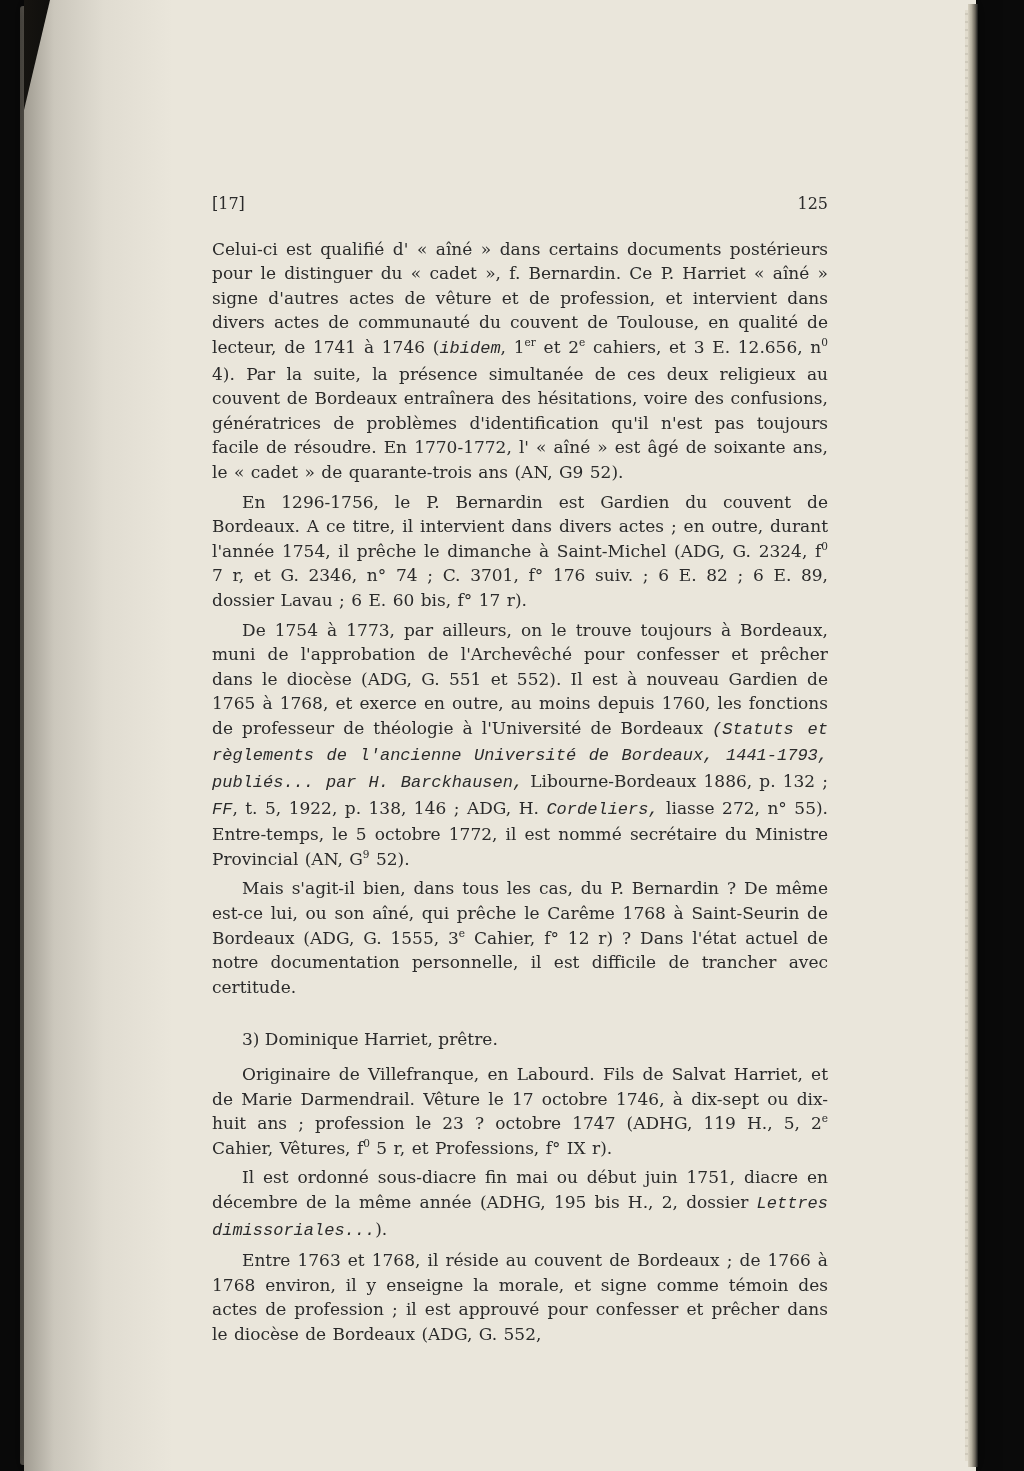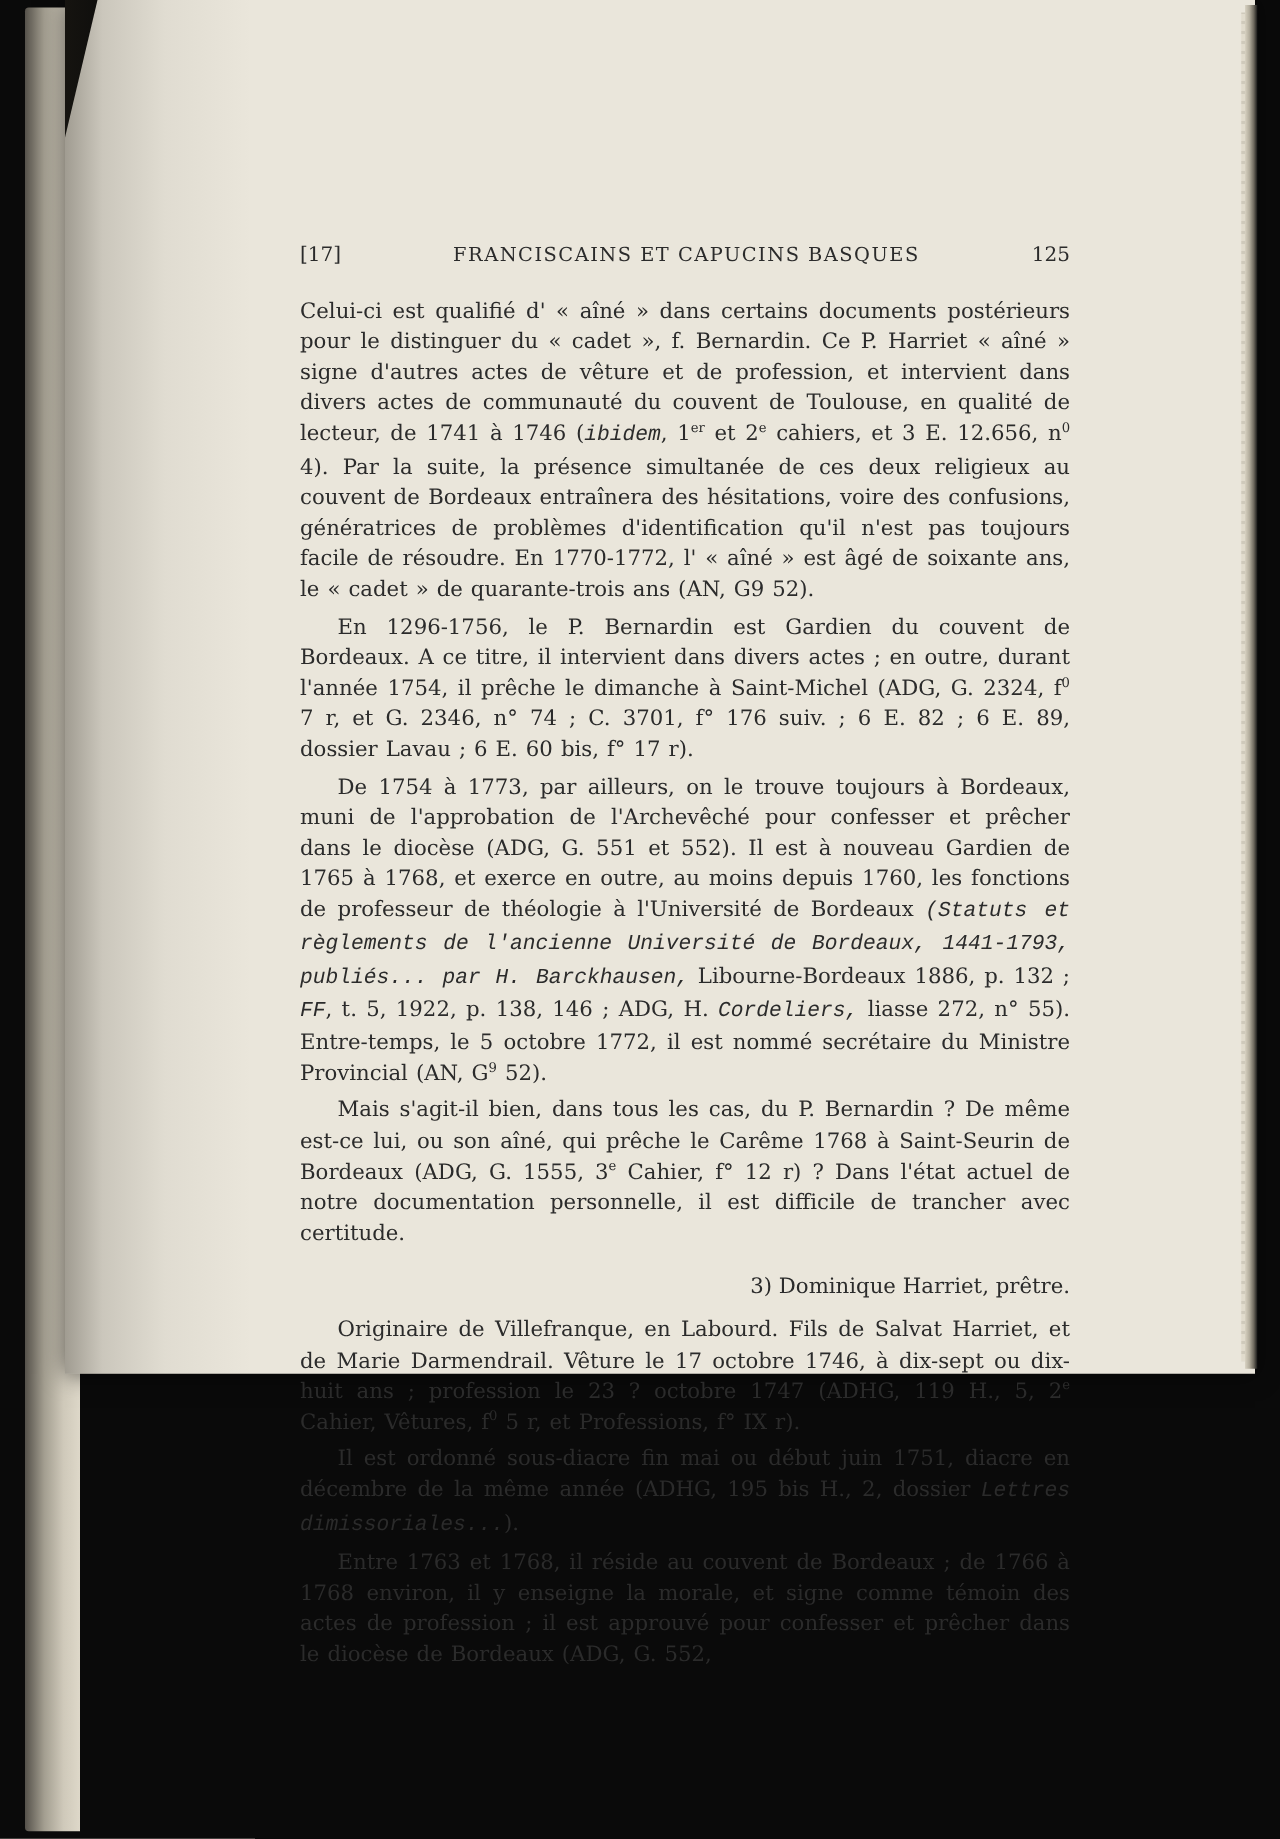--- a/index.html
+++ b/index.html
@@ -16,21 +16,21 @@
     font-family:"DejaVu Serif","Liberation Serif",serif;
   }
   .stage{position:absolute;inset:0;}
   
   .under-pages{
     position:absolute;left:20px;top:6px;bottom:6px;width:44px;
     background:linear-gradient(90deg,#55514a 0%,#a39e90 35%,#cfc9ba 70%,#ded8c9 100%);
     border-radius:3px 0 0 3px;
   }
   .page{
-    position:absolute;left:52px;top:0;width:952px;height:1099px;
+    position:absolute;left:24px;top:0;width:952px;height:1471px;
     background:var(--paper);
     box-shadow:0 0 18px rgba(0,0,0,0.6);
   }
   
   .binding-shadow{
     position:absolute;left:0;top:0;bottom:0;width:150px;
     background:linear-gradient(90deg,rgba(40,35,25,0.38) 0%,rgba(40,35,25,0.16) 30px,rgba(40,35,25,0.05) 80px,rgba(40,35,25,0) 150px);
     pointer-events:none;
   }
   
@@ -60,42 +60,40 @@
   }
   .running-title{letter-spacing:1.2px;font-size:15.5px;}
   .para{
     margin:0 0 5px 0;
     text-align:justify;
     text-indent:30px;
     word-spacing:1px;
   }
   .para.no-indent{text-indent:0;}
   .section-heading{
-    margin:18px 0 10px 0;
+    margin:28px 0 10px 0;
     text-indent:30px;
-    text-align:right;
   }
   .it{font-style:italic;font-family:Liberation Mono, monospace;}
   .sup{font-size:0.62em;vertical-align:super;line-height:0;}
 </style>
 </head>
 <body>
 
 <div class="stage">
   <div class="under-pages"></div>
   <div class="page">
     <div class="corner-wedge"></div>
     <div class="binding-shadow"></div>
     <div class="page-edge-lines"></div>
     <div class="page-edge"></div>
 
     <div class="text-block">
       <div class="header">
         <span>[17]</span>
-        <span class="running-title">FRANCISCAINS ET CAPUCINS BASQUES</span>
         <span>125</span>
       </div>
 
       <p class="para no-indent"><span>Celui-ci est qualifié d' « aîné » dans certains documents postérieurs pour le distinguer du « cadet », f. Bernardin. Ce P. Harriet « aîné » signe d'autres actes de vêture et de profession, et intervient dans divers actes de communauté du couvent de Toulouse, en qualité de lecteur, de 1741 à 1746 (</span><span class="it">ibidem</span><span>, 1</span><span class="sup">er</span><span> et 2</span><span class="sup">e</span><span> cahiers, et 3 E. 12.656, n</span><span class="sup">0</span><span> 4). Par la suite, la présence simultanée de ces deux religieux au couvent de Bordeaux entraînera des hésitations, voire des confusions, génératrices de problèmes d'identification qu'il n'est pas toujours facile de résoudre. En 1770-1772, l' « aîné » est âgé de soixante ans, le « cadet » de quarante-trois ans (AN, G9 52).</span></p>
       <p class="para"><span>En 1296-1756, le P. Bernardin est Gardien du couvent de Bordeaux. A ce titre, il intervient dans divers actes ; en outre, durant l'année 1754, il prêche le dimanche à Saint-Michel (ADG, G. 2324, f</span><span class="sup">0</span><span> 7 r, et G. 2346, n° 74 ; C. 3701, f° 176 suiv. ; 6 E. 82 ; 6 E. 89, dossier Lavau ; 6 E. 60 bis, f° 17 r).</span></p>
       <p class="para"><span>De 1754 à 1773, par ailleurs, on le trouve toujours à Bordeaux, muni de l'approbation de l'Archevêché pour confesser et prêcher dans le diocèse (ADG, G. 551 et 552). Il est à nouveau Gardien de 1765 à 1768, et exerce en outre, au moins depuis 1760, les fonctions de professeur de théologie à l'Université de Bordeaux </span><span class="it">(Statuts et règlements de l'ancienne Université de Bordeaux, 1441-1793, publiés... par H. Barckhausen,</span><span> Libourne-Bordeaux 1886, p. 132 ; </span><span class="it">FF</span><span>, t. 5, 1922, p. 138, 146 ; ADG, H. </span><span class="it">Cordeliers,</span><span> liasse 272, n° 55). Entre-temps, le 5 octobre 1772, il est nommé secrétaire du Ministre Provincial (AN, G</span><span class="sup">9</span><span> 52).</span></p>
       <p class="para"><span>Mais s'agit-il bien, dans tous les cas, du P. Bernardin ? De même est-ce lui, ou son aîné, qui prêche le Carême 1768 à Saint-Seurin de Bordeaux (ADG, G. 1555, 3</span><span class="sup">e</span><span> Cahier, f° 12 r) ? Dans l'état actuel de notre documentation personnelle, il est difficile de trancher avec certitude.</span></p>
 
       <p class="section-heading">3) Dominique Harriet, prêtre.</p>
 

